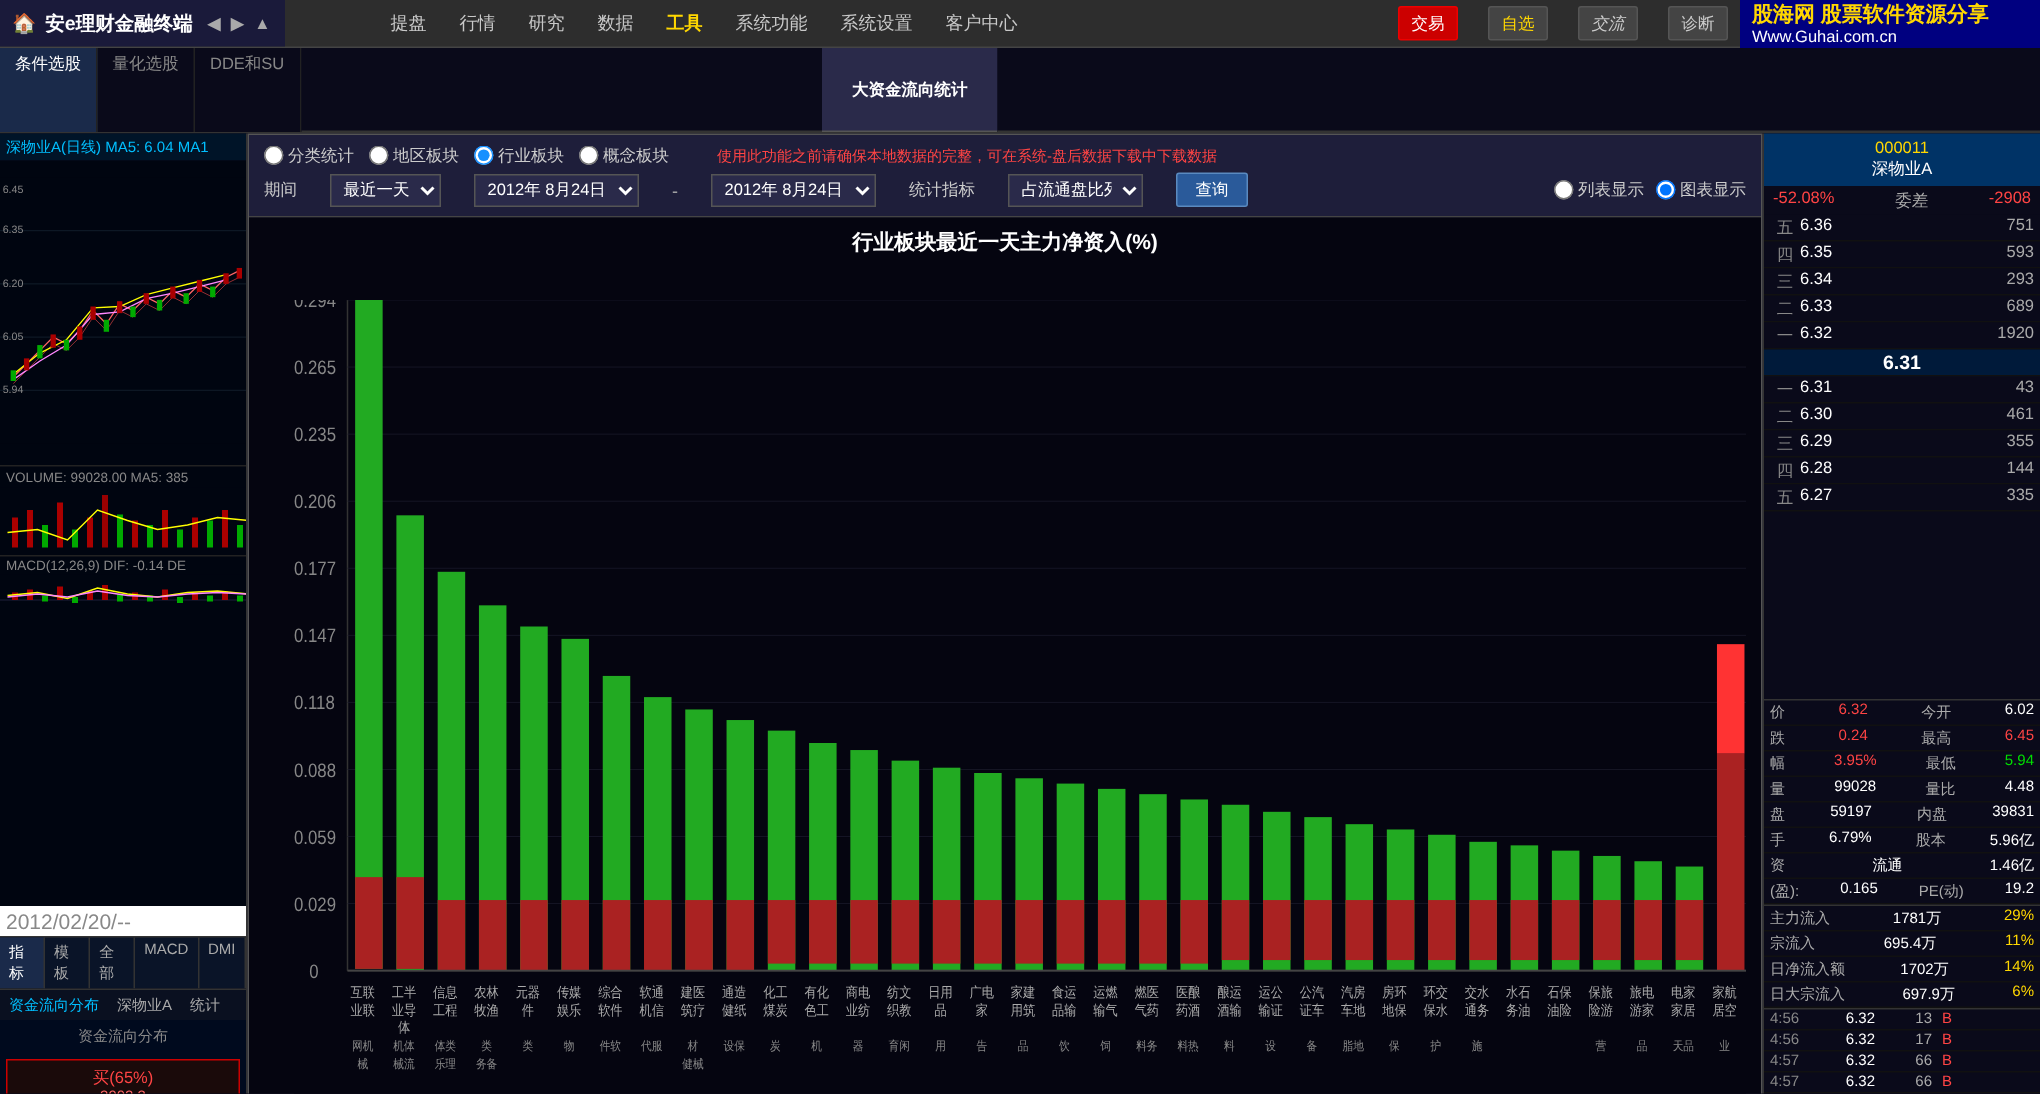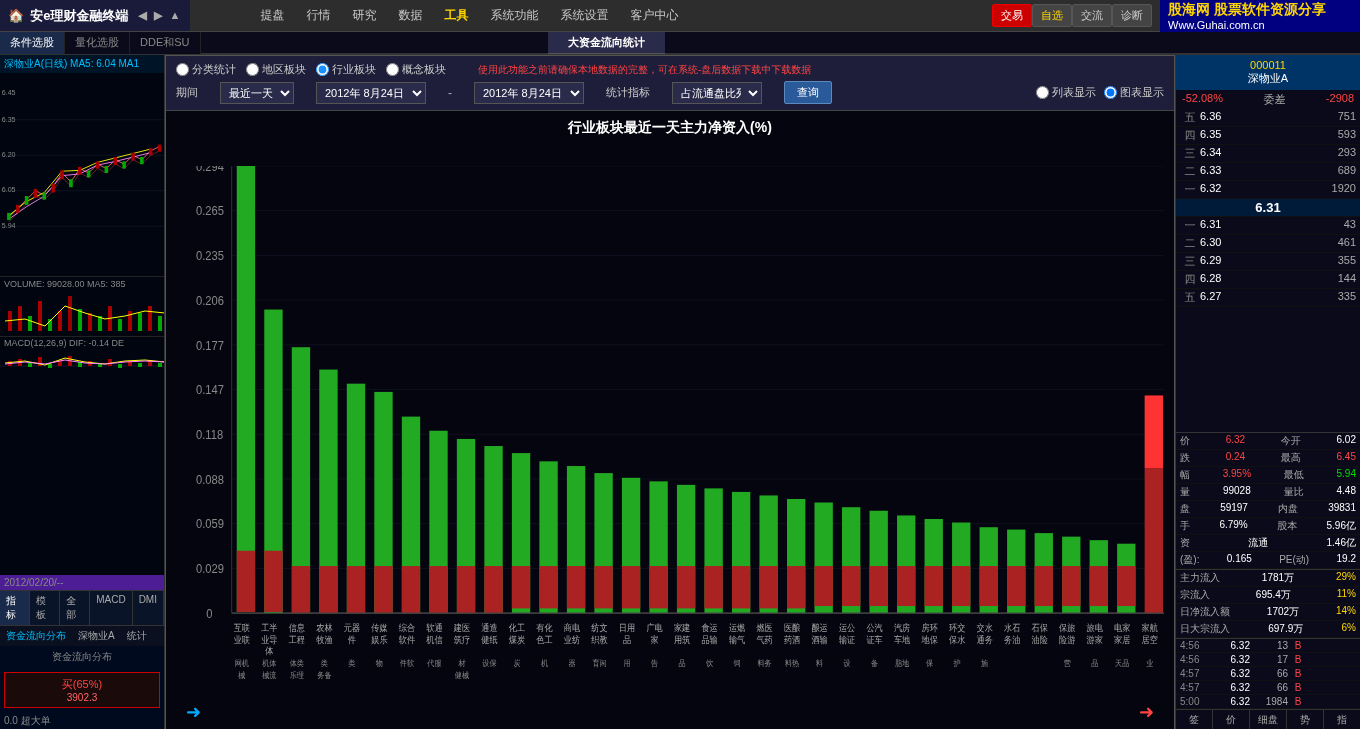--- a/index.html
+++ b/index.html
@@ -41,33 +41,33 @@
     }
     .nav-item {
       padding: 4px 10px;
       color: #c8c8c8;
       cursor: pointer;
       font-size: 12px;
     }
     .nav-item.active { color: #ffd700; font-weight: bold; }
     .top-bar-actions {
       display: flex;
-      gap: 0;
+      gap: 20px;
       margin-right: 8px;
     }
     .action-btn {
       padding: 3px 8px;
       font-size: 11px;
       border: 1px solid #555;
       cursor: pointer;
       border-radius: 2px;
     }
     .btn-trade { background: #c00; color: #fff; border-color: #e00; }
     .btn-fav { background: #444; color: #ffd700; }
-    .btn-ex { background: #444; color: #ccc; }
+    .btn-ex { background: #444; color: #ccc; font-style: italic; }
     .btn-diag { background: #444; color: #ccc; }
     .top-brand {
       background: #000080;
       height: 32px;
       display: flex;
       align-items: center;
       padding: 0 8px;
       min-width: 200px;
     }
     .brand-text-1 { color: #ffd700; font-size: 14px; font-weight: bold; }
@@ -107,24 +107,24 @@
       height: 60px;
       background: #000510;
       border-top: 1px solid #222;
     }
     .macd-area {
       height: 50px;
       background: #000510;
       border-top: 1px solid #222;
     }
     .date-bar {
-      background: #4c1d95;
+      background: #ffffff;
       padding: 2px 4px;
       color: #888;
-      font-size: 10px;
+      font-size: 14px;
     }
     .tab-bar {
       display: flex;
       background: #0a1428;
       border-top: 1px solid #333;
     }
     .tab-item {
       padding: 3px 6px;
       font-size: 10px;
       color: #aaa;
@@ -453,21 +453,21 @@
       <div class="brand-text-2">Www.Guhai.com.cn</div>
     </div>
   </div>
 </div>
 
 <div class="sub-header-row">
   <div class="sub-hdr-item active">条件选股</div>
   <div class="sub-hdr-item">量化选股</div>
   <div class="sub-hdr-item">DDE和SU</div>
   <div style="flex:1;background:#0a0a1a;border-bottom:1px solid #333;"></div>
-  <div style="text-align:center;background:#2a2a4a;padding:3px 20px;font-size:11px;color:#fff;border-bottom:1px solid #555;font-weight:bold">大资金流向统计</div>
+  <div style="text-align:center;background:#2a2a4a;padding:20px 20px;font-size:11px;color:#fff;border-bottom:1px solid #555;font-weight:bold">大资金流向统计</div>
   <div style="flex:2;background:#0a0a1a;border-bottom:1px solid #333;"></div>
 </div>
 
 <div class="main-layout">
 
   <div class="left-panel">
     <div class="stock-name-bar">
       <span>深物业A(日线) MA5: 6.04 MA1</span>
     </div>
     <div class="stock-chart-area">

